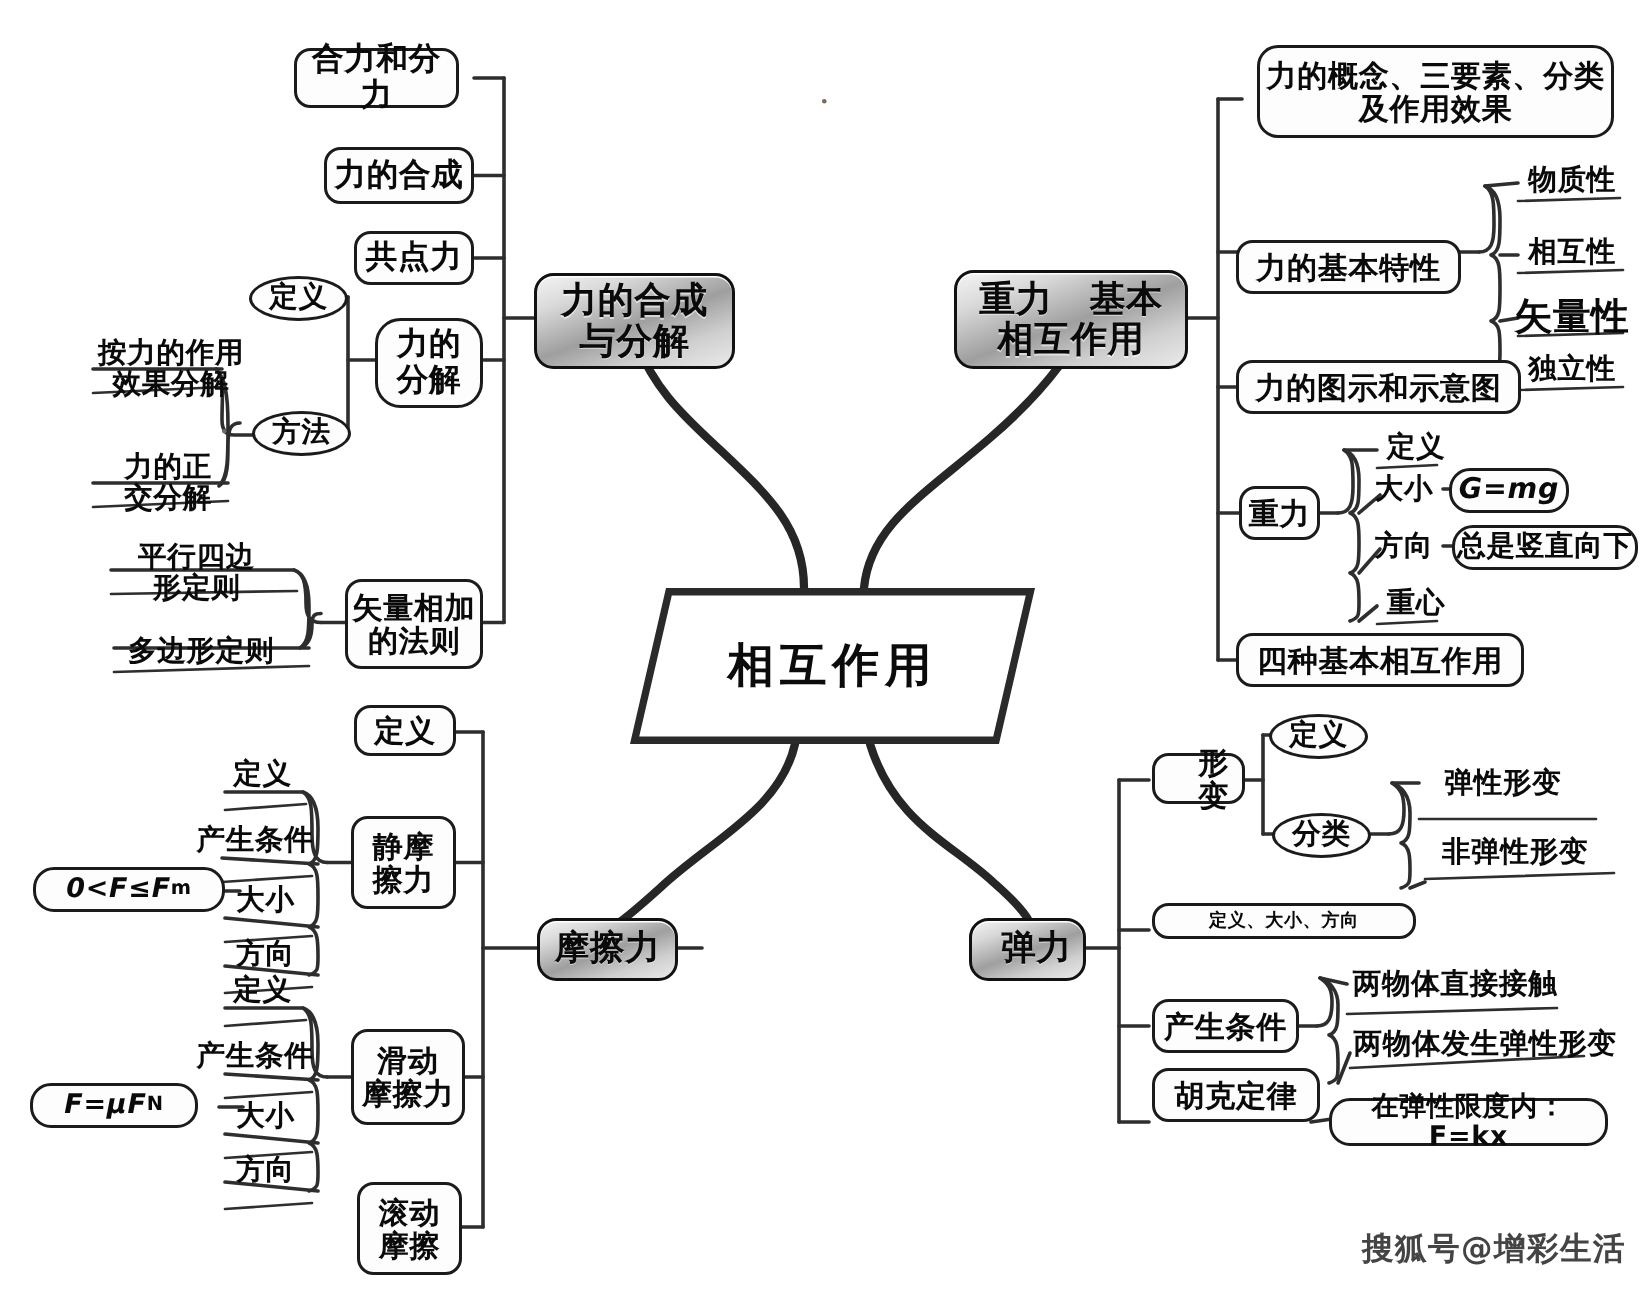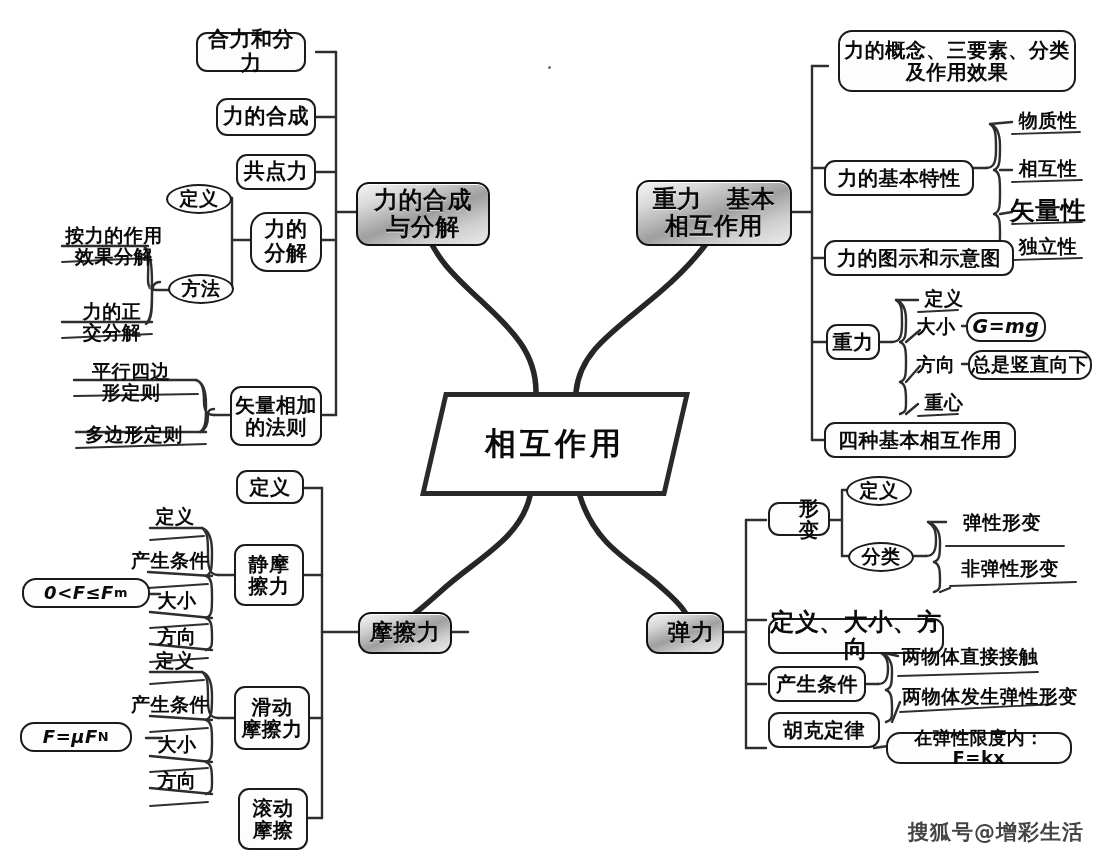--- a/index.html
+++ b/index.html
@@ -315,21 +315,21 @@
 
   <div class="node rrect" style="left:768px;top:502px;width:62px;height:34px;font-size:20px;padding-left:20px;">形变</div>
 
   <div class="node ell" style="left:846px;top:476px;width:66px;height:30px;font-size:19px;">定义</div>
 
   <div class="node ell" style="left:848px;top:542px;width:66px;height:30px;font-size:19px;">分类</div>
 
   <div class="node plain" style="left:942px;top:510px;width:120px;height:26px;font-size:19px;">弹性形变</div>
   <div class="node plain" style="left:942px;top:556px;width:136px;height:26px;font-size:19px;">非弹性形变</div>
 
-  <div class="node rrect" style="left:768px;top:618px;width:176px;height:36px;font-size:24px;">定义、大小、方向</div>
+  <div class="node rrect" style="left:768px;top:602px;width:176px;height:24px;font-size:12px;">定义、大小、方向</div>
 
   <div class="node rrect" style="left:768px;top:666px;width:98px;height:36px;font-size:20px;">产生条件</div>
 
   <div class="node plain" style="left:896px;top:644px;width:148px;height:26px;font-size:19px;">两物体直接接触</div>
   <div class="node plain" style="left:896px;top:684px;width:188px;height:26px;font-size:19px;">两物体发生弹性形变</div>
 
   <div class="node rrect" style="left:768px;top:712px;width:112px;height:36px;font-size:20px;">胡克定律</div>
 
   <div class="node rrect soft" style="left:886px;top:732px;width:186px;height:32px;font-size:18px;">在弹性限度内：F=kx</div>
 

